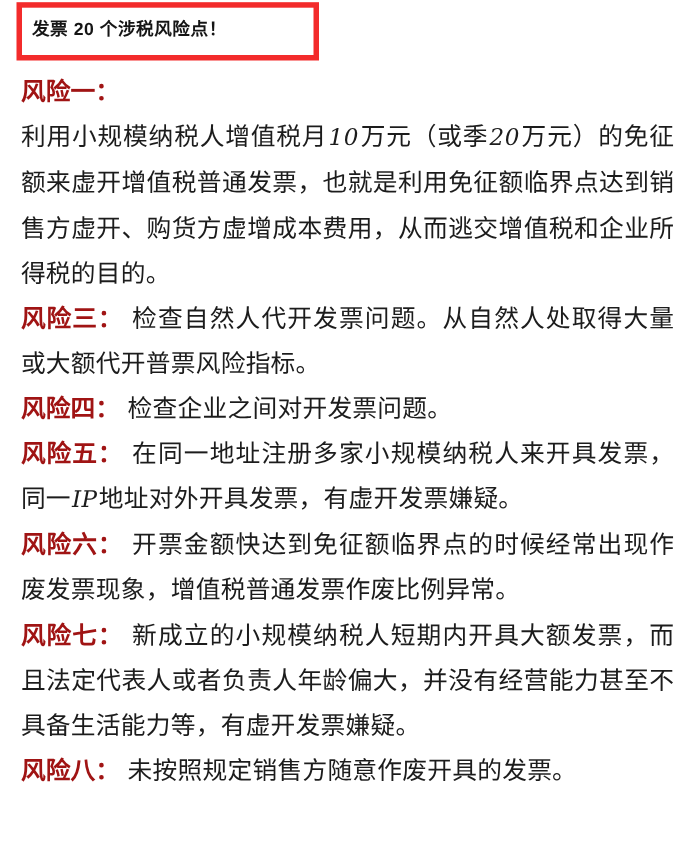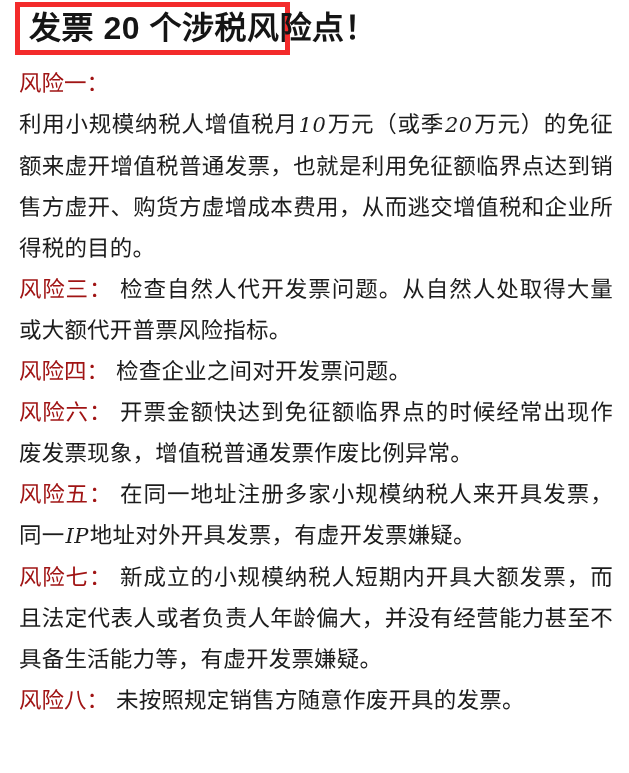--- a/index.html
+++ b/index.html
@@ -35,21 +35,21 @@
     border: 5px solid #f32b2b;
     background: #ffffff;
     display: flex;
     align-items: center;
   }
   .title-text {
     display: block;
     padding-left: 9px;
     padding-bottom: 2px;
     font-family: "Liberation Sans", "DejaVu Sans", sans-serif;
-    font-size: 32px;
+    font-size: 16px;
     font-weight: bold;
     color: #151515;
     letter-spacing: 0.5px;
     white-space: nowrap;
     line-height: 1;
   }
 
   
   .content {
     position: absolute;
@@ -64,21 +64,21 @@
     font-family: "Liberation Sans", "DejaVu Sans", sans-serif;
     font-size: 22.5px;
     line-height: 41px;
     color: #1c1c1c;
     text-align: justify;
     text-justify: inter-ideograph;
     letter-spacing: 0.2px;
   }
 
   .risk-label {
-    font-weight: normal;
+    font-weight: bold;
     color: #a01414;
     letter-spacing: 0px;
   }
 
   
   .num {
     font-family: "DejaVu Serif", "Liberation Serif", serif;
     font-style: italic;
     font-size: 21px;
     letter-spacing: 0.5px;
@@ -94,19 +94,19 @@
 <div class="page">
 
   <div class="title-box" style="border-color: rgb(243, 43, 43);">
     <span class="title-text">发票 20 个涉税风险点！</span>
   </div>
 
   <div class="content">
       <p class="risk-block"><span class="risk-label">风险一：</span><br><span><span>利用小规模纳税人增值税月</span><span class="num">10</span><span>万元（或季</span><span class="num">20</span><span>万元）的免征额来虚开增值税普通发票，也就是利用免征额临界点达到销售方虚开、购货方虚增成本费用，从而逃交增值税和企业所得税的目的。</span></span></p>
       <p class="risk-block"><span class="risk-label">风险三：</span><span class="sp"></span><span><span>检查自然人代开发票问题。从自然人处取得大量或大额代开普票风险指标。</span></span></p>
       <p class="risk-block"><span class="risk-label">风险四：</span><span class="sp"></span><span><span>检查企业之间对开发票问题。</span></span></p>
+      <p class="risk-block"><span class="risk-label">风险五：</span><span class="sp"></span><span><span>在同一地址注册多家小规模纳税人来开具发票，同一</span><span class="num">IP</span><span>地址对外开具发票，有虚开发票嫌疑。</span></span></p>
       <p class="risk-block"><span class="risk-label">风险六：</span><span class="sp"></span><span><span>开票金额快达到免征额临界点的时候经常出现作废发票现象，增值税普通发票作废比例异常。</span></span></p>
-      <p class="risk-block"><span class="risk-label">风险五：</span><span class="sp"></span><span><span>在同一地址注册多家小规模纳税人来开具发票，同一</span><span class="num">IP</span><span>地址对外开具发票，有虚开发票嫌疑。</span></span></p>
       <p class="risk-block"><span class="risk-label">风险七：</span><span class="sp"></span><span><span>新成立的小规模纳税人短期内开具大额发票，而且法定代表人或者负责人年龄偏大，并没有经营能力甚至不具备生活能力等，有虚开发票嫌疑。</span></span></p>
       <p class="risk-block"><span class="risk-label">风险八：</span><span class="sp"></span><span><span>未按照规定销售方随意作废开具的发票。</span></span></p>
     </div>
 
 </div>
 
 </body></html>

